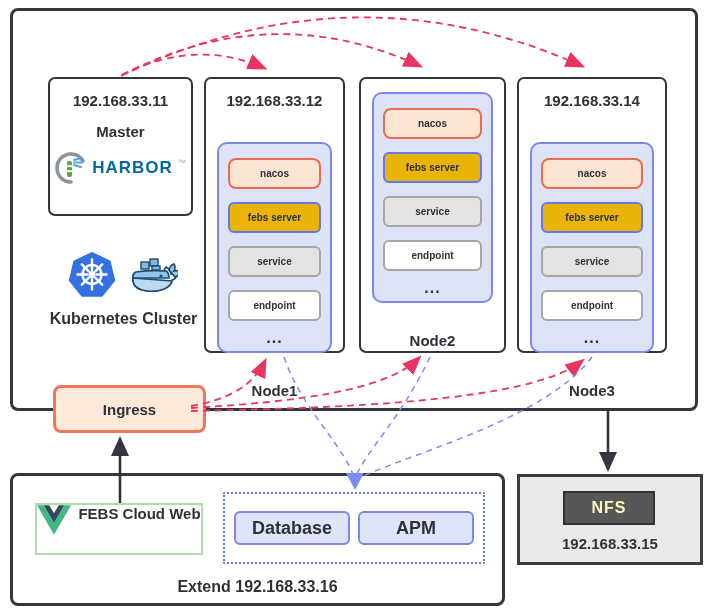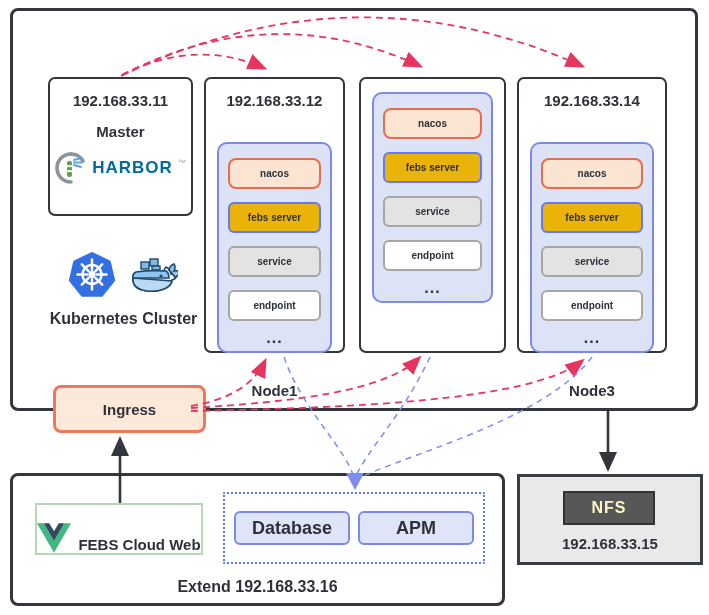--- a/index.html
+++ b/index.html
@@ -43,21 +43,21 @@
   .k8s-area{left:46px;top:250px;width:155px;text-align:center;}
   .k8s-icons{display:flex;justify-content:center;align-items:center;gap:13px;height:50px;}
   .k8s-label{margin-top:10px;font-size:16px;font-weight:700;white-space:nowrap;}
 
   
   .ingress-box{left:53px;top:385px;width:153px;height:48px;background:#fde9d9;border:3px solid #f0765c;border-radius:8px;
     display:flex;align-items:center;justify-content:center;font-size:15px;font-weight:700;z-index:3;}
 
   
   .febs-box{left:35px;top:503px;width:168px;height:52px;border:2px solid #b3d9ae;background:#fff;
-    display:flex;align-items:flex-end;justify-content:center;gap:7px;z-index:2;}
+    display:flex;align-items:flex-start;justify-content:center;gap:7px;z-index:2;}
   .febs-label{font-size:15px;font-weight:700;}
   .dotted-box{left:223px;top:492px;width:262px;height:72px;border:2px dotted #5f75f2;border-radius:2px;
     display:flex;align-items:center;justify-content:center;gap:8px;z-index:2;}
   .svc{width:116px;height:34px;background:#dfe4f8;border:2px solid #7d88ed;border-radius:6px;
     display:flex;align-items:center;justify-content:center;font-size:18px;font-weight:700;box-sizing:border-box;}
   .extend-label{left:10px;top:578px;width:495px;text-align:center;font-size:16px;font-weight:700;}
 
   
   .nfs-inner{left:563px;top:491px;width:92px;height:34px;background:#575757;border:2px solid #333;
     display:flex;align-items:center;justify-content:center;color:#fef9c3;font-size:16px;font-weight:700;letter-spacing:1px;}
@@ -107,20 +107,21 @@
   </div>
 
   <div class="abs node node2">
     <div class="pod-stack">
       <div class="pod pod-nacos">nacos</div>
       <div class="pod pod-febs">febs server</div>
       <div class="pod pod-service">service</div>
       <div class="pod pod-endpoint">endpoint</div>
       <div class="pod-more">...</div>
     </div>
+    <div class="node-name">Node2</div>
   </div>
 
   <div class="abs node node3">
     <div class="node-ip">192.168.33.14</div>
     <div class="pod-stack">
       <div class="pod pod-nacos">nacos</div>
       <div class="pod pod-febs">febs server</div>
       <div class="pod pod-service">service</div>
       <div class="pod pod-endpoint">endpoint</div>
       <div class="pod-more">...</div>

